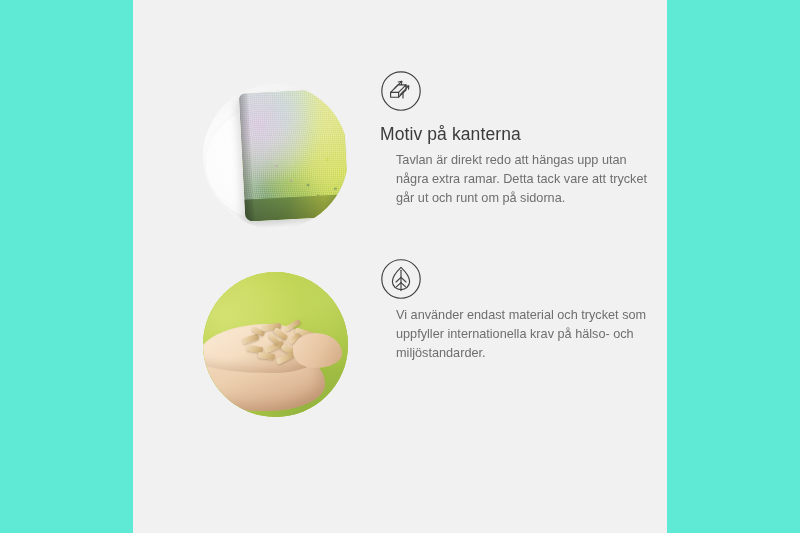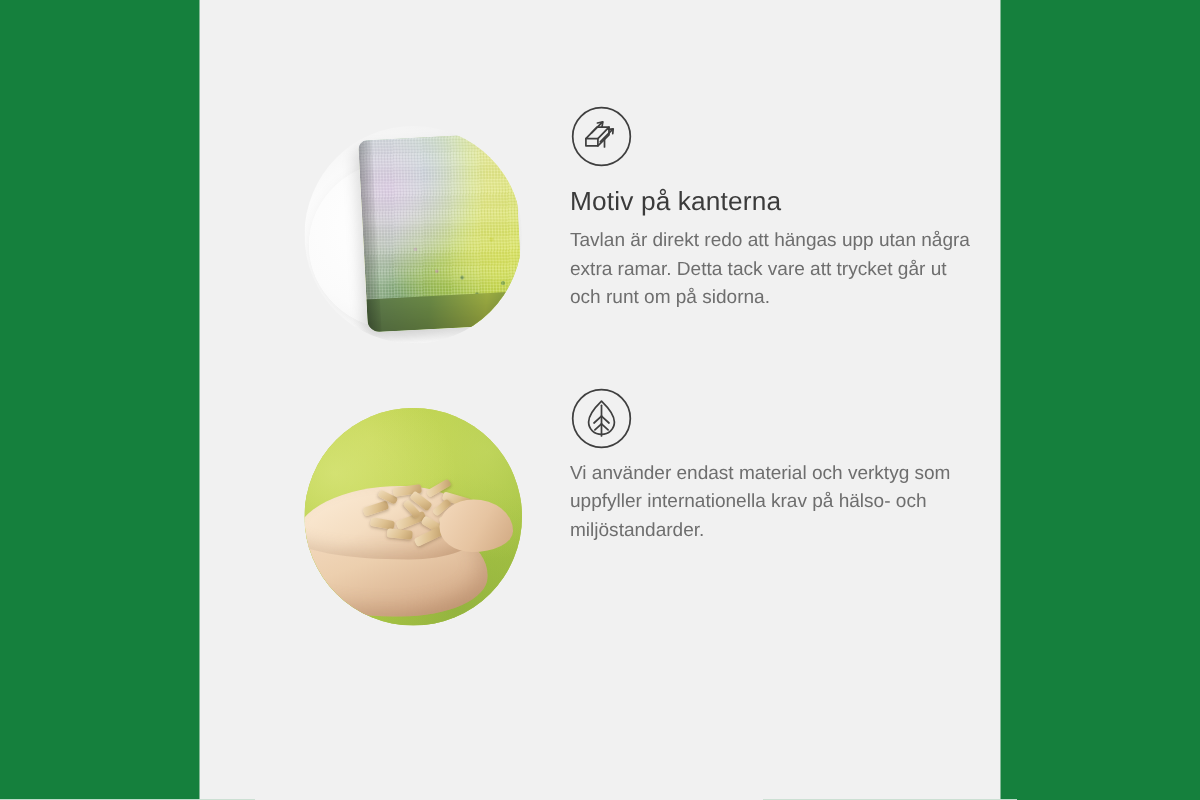--- a/index.html
+++ b/index.html
@@ -11,21 +11,21 @@
     height: 533px;
     overflow: hidden;
     background: #ffffff;
     font-family: "Liberation Sans", sans-serif;
   }
 
   #stage {
     position: relative;
     width: 800px;
     height: 533px;
-    background: #15803d;
+    background: #5eead4;
   }
 
   
   #panel {
     position: absolute;
     left: 133px;
     top: 0;
     width: 534px;
     height: 533px;
     background: #f1f1f1;
@@ -206,21 +206,21 @@
   .feature-icon svg { display: block; }
   .feature-title {
     margin: 12px 0 0 0;
     font-size: 17.5px;
     font-weight: 400;
     color: #3b3b3b;
     letter-spacing: 0.1px;
     line-height: 1.2;
   }
   .feature-body {
-    margin: 6px 0 0 0;
+    margin: 6px 0 0 16px;
     font-size: 12.7px;
     font-weight: 400;
     color: #6e6e6e;
     line-height: 1.48;
     max-width: 268px;
   }
 </style>
 </head>
 <body>
 
@@ -298,18 +298,18 @@
             <g fill="none" stroke="#3f3f3f" stroke-width="1.15" stroke-linecap="round" stroke-linejoin="round">
               <path d="M21 9.4 C26.8 15.0 29.6 19.4 29.6 23.4 C29.6 28.1 25.8 31.6 21 31.6 C16.2 31.6 12.4 28.1 12.4 23.4 C12.4 19.4 15.2 15.0 21 9.4 Z"></path>
               <path d="M21 12.2 L21 32.6"></path>
               <path d="M21 19.4 L16.0 24.0"></path>
               <path d="M21 19.4 L26.0 24.0"></path>
               <path d="M21 24.6 L16.6 28.6"></path>
               <path d="M21 24.6 L25.4 28.6"></path>
             </g>
           </svg>
         </span>
-        <p class="feature-body">Vi använder endast material och verktyg som uppfyller internationella krav på hälso- och miljöstandarder.</p>
+        <p class="feature-body">Vi använder endast material och trycket som uppfyller internationella krav på hälso- och miljöstandarder.</p>
       </div>
     </div>
 
   </div>
 </div>
 
 </body></html>

